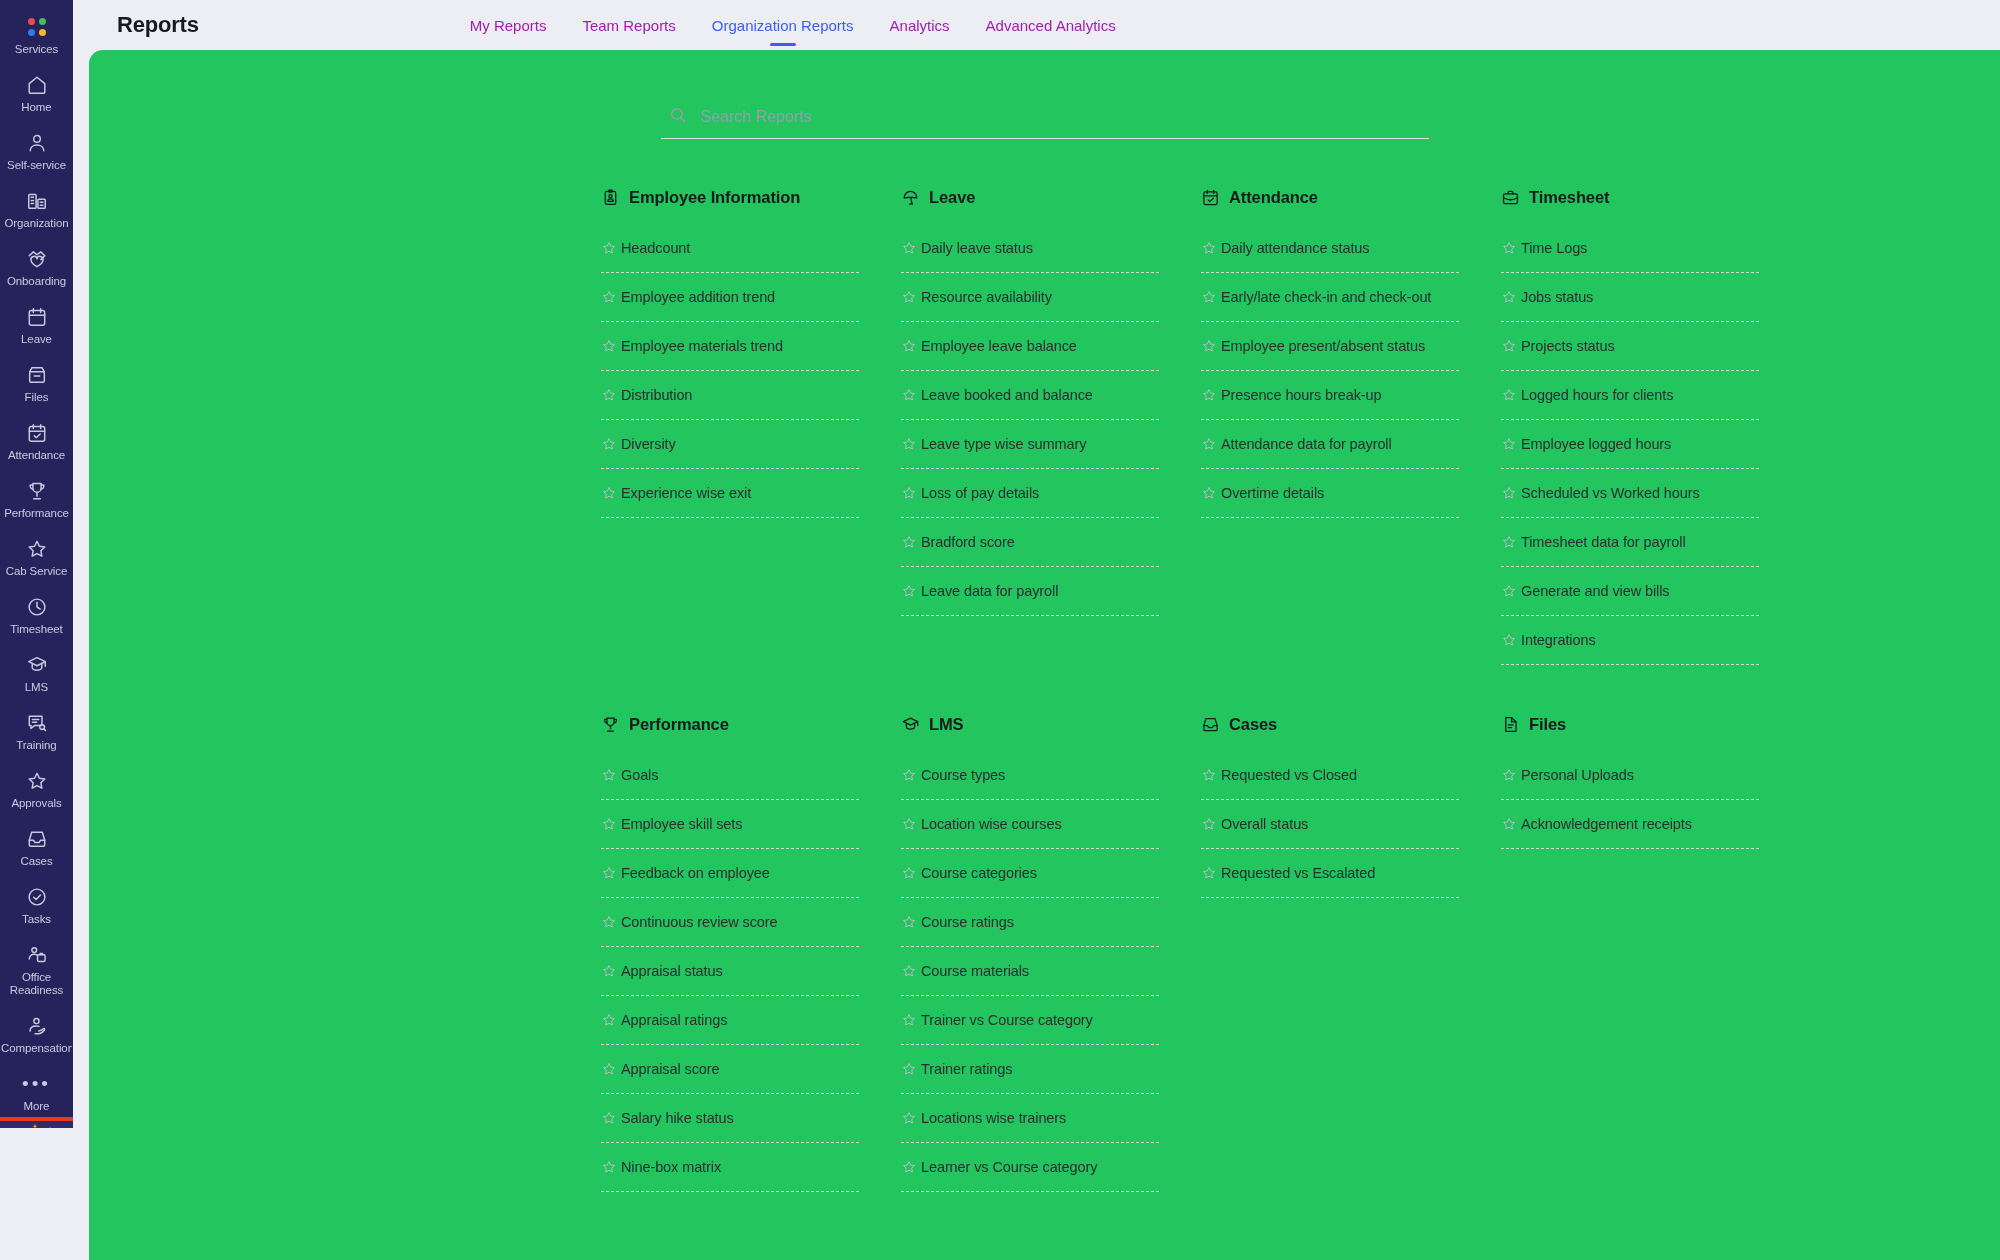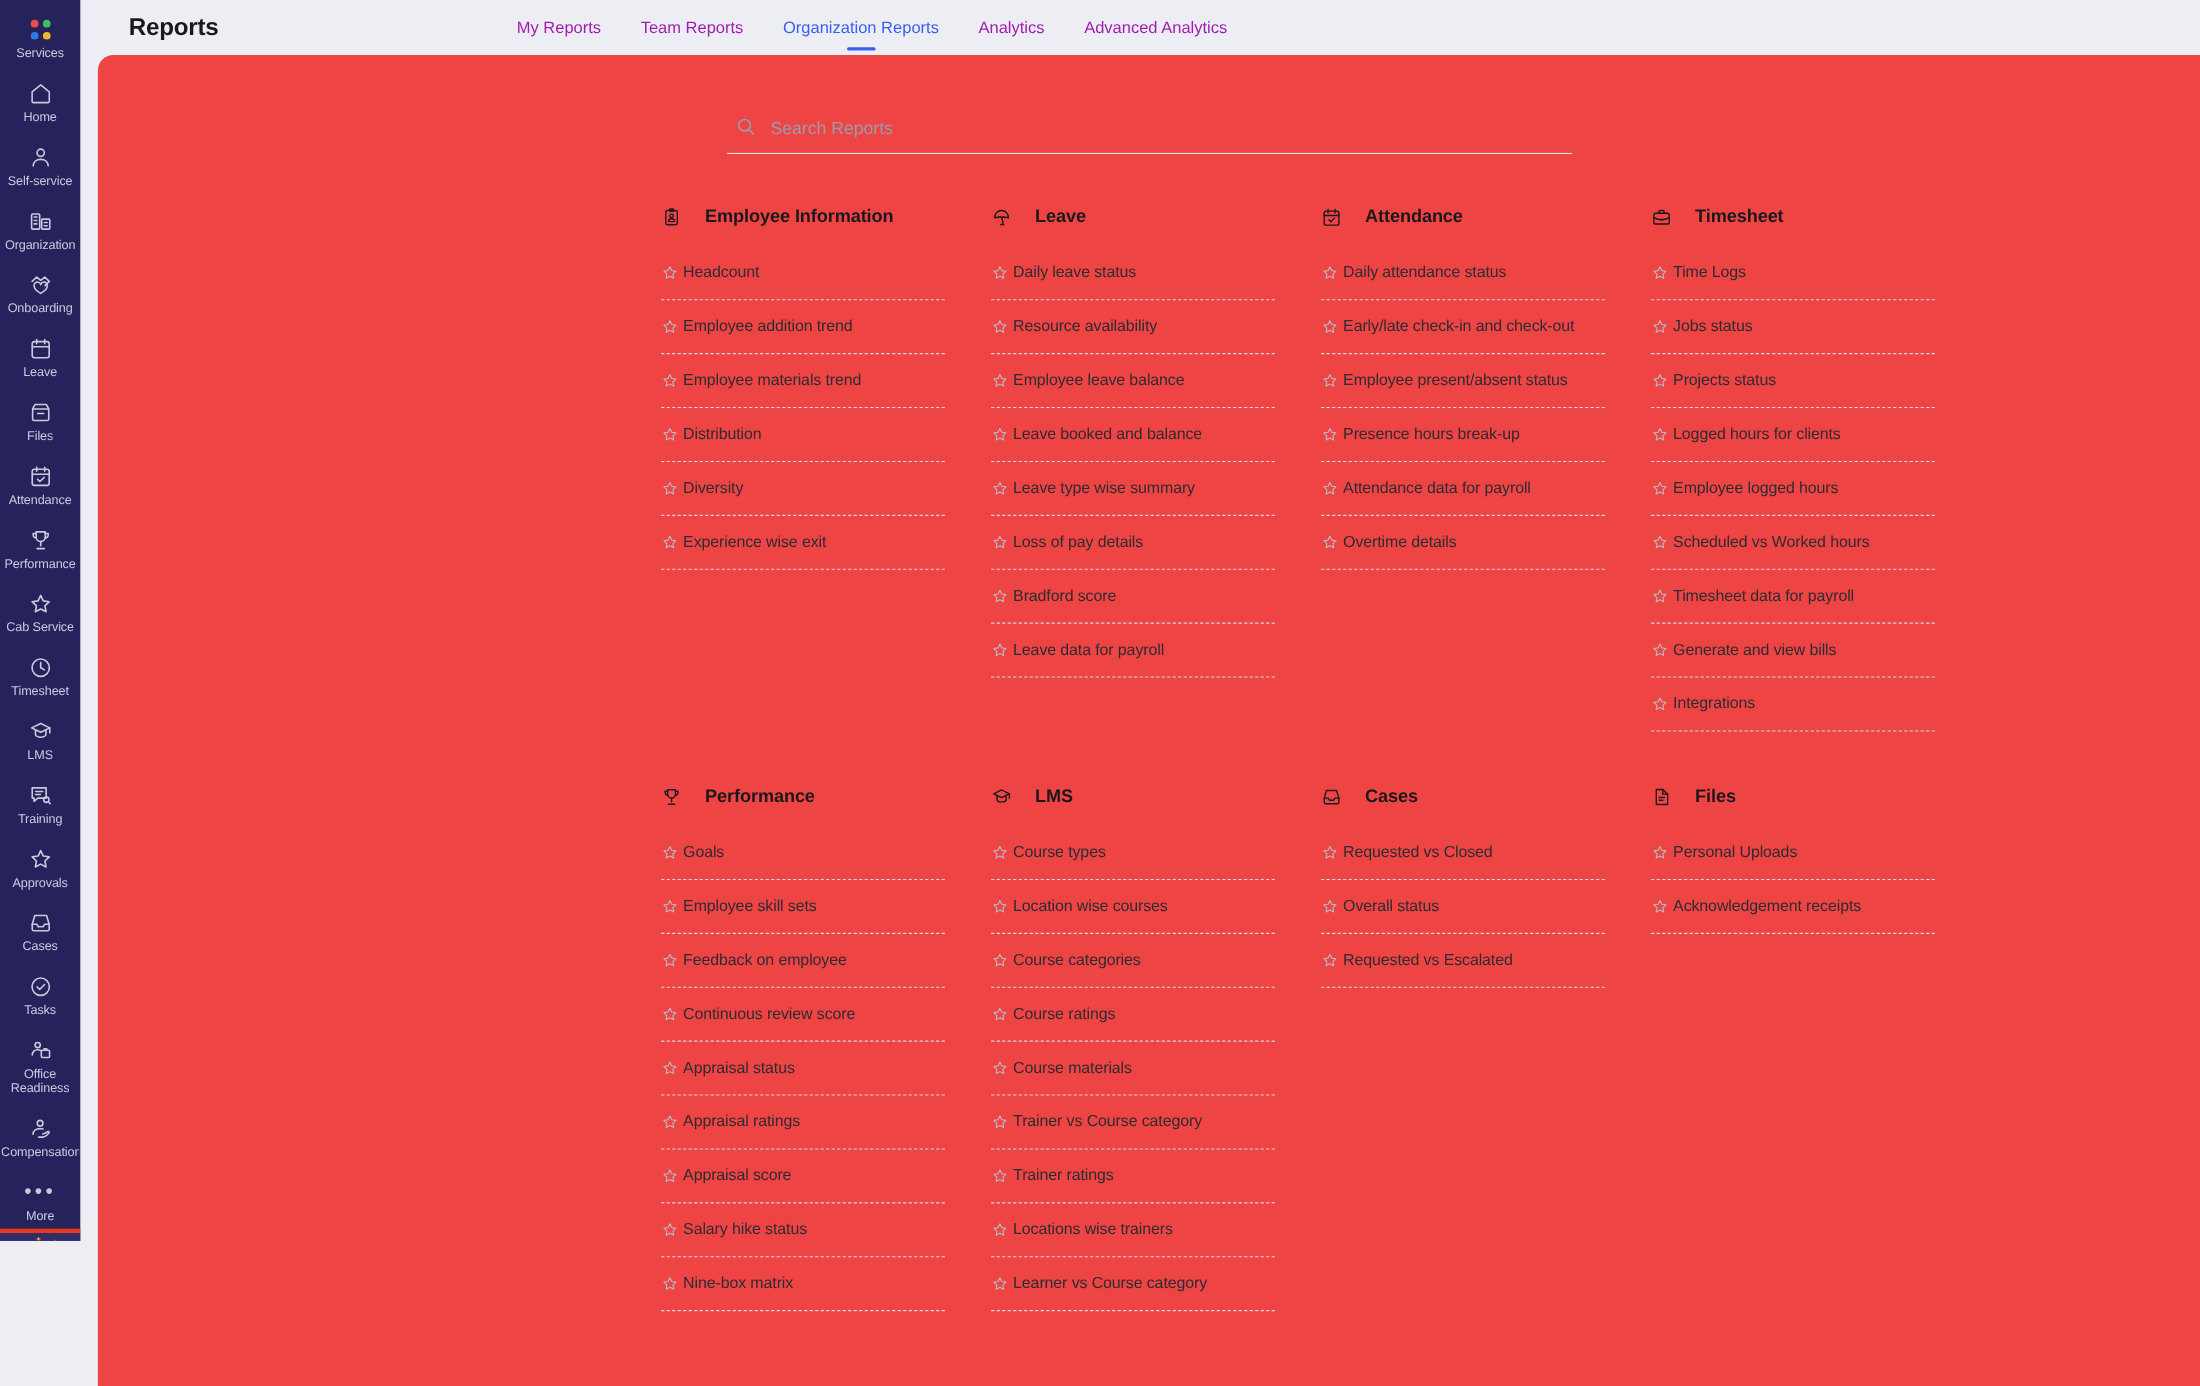--- a/index.html
+++ b/index.html
@@ -72,21 +72,21 @@
     cursor: pointer; position: relative; white-space: nowrap;
   }
   .tab.active { color: #3b5ef0; }
   .tab.active::after {
     content: ""; position: absolute; left: 50%; transform: translateX(-50%);
     bottom: 4px; width: 26px; height: 3px; border-radius: 2px; background: #3b5ef0;
   }
 
   .card {
     flex: 1 1 auto; margin: 0 0 0 16px; margin-right: 0;
-    background: #ef4444;
+    background: #22c55e;
     border-top-left-radius: 14px;
     border-top-right-radius: 0px;
     overflow: hidden;
     position: relative;
   }
 
   .searchwrap {
     width: 768px; margin: 56px auto 0 auto;
     display: flex; align-items: center; gap: 14px;
     border-bottom: 1px solid #e3e4e9;
@@ -102,21 +102,21 @@
   .grid-inner {
     position: absolute; top: 136px; left: 0; right: 0;
     display: grid;
     grid-template-columns: 300px 300px 300px 300px;
     justify-content: start;
     padding-left: 512px;
     row-gap: 48px;
   }
   .col { width: 258px; }
   .col-head {
-    display: flex; align-items: center; gap: 21px;
+    display: flex; align-items: center; gap: 9px;
     margin-bottom: 16px; height: 22px;
   }
   .col-head svg { width: 19px; height: 19px; flex: 0 0 19px; }
   .col-head span { font-size: 16.5px; font-weight: bold; color: #19191d; letter-spacing: -0.1px; }
 
   .rpt {
     display: flex; align-items: center; gap: 4px;
     height: 49px;
     border-bottom: 1px dashed #d6d8de;
     cursor: pointer;

